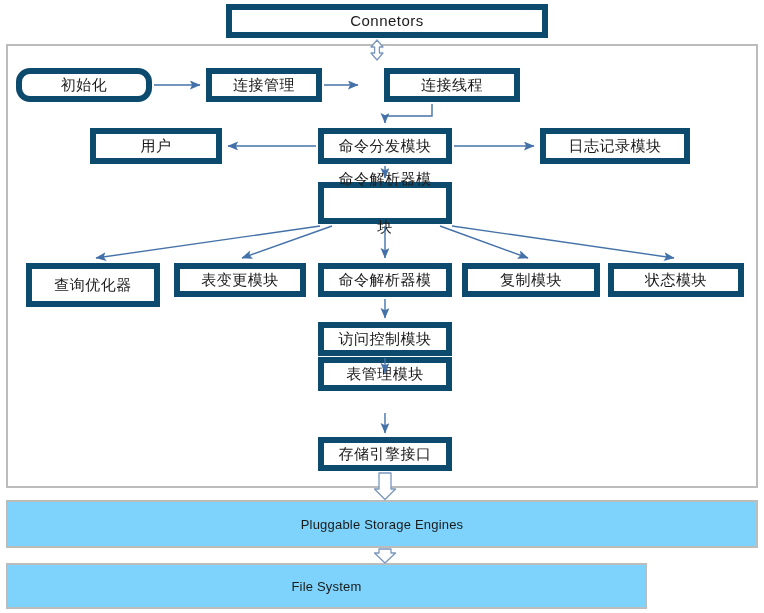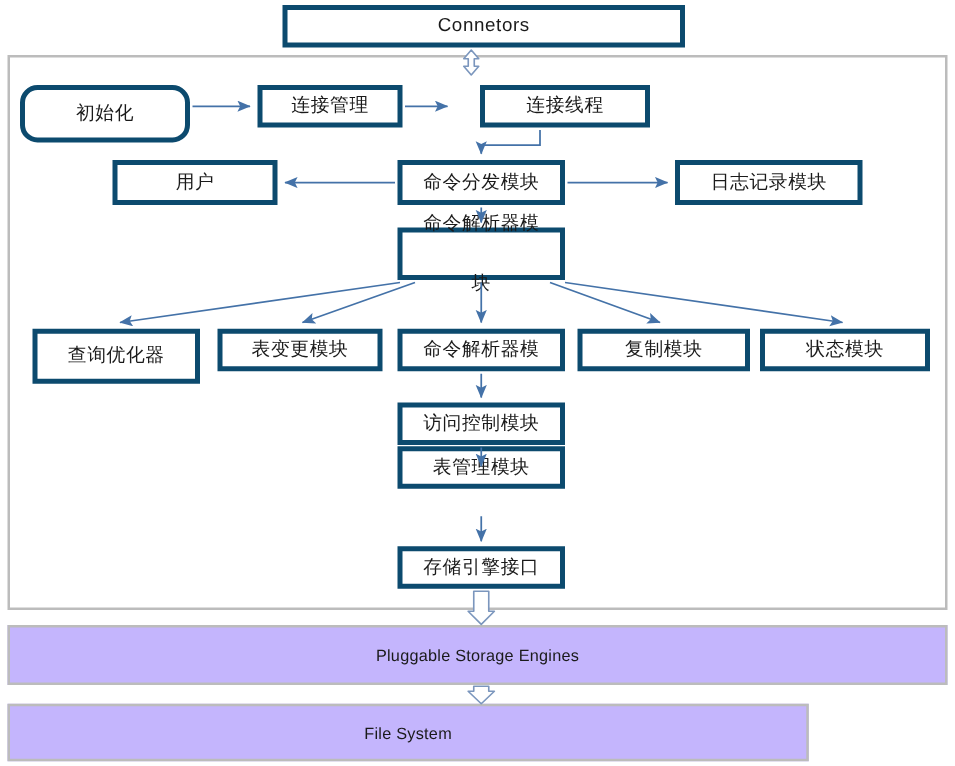--- a/index.html
+++ b/index.html
@@ -12,42 +12,42 @@
     height: 613px;
     position: relative;
     font-family: "Liberation Sans", "DejaVu Sans", sans-serif;
     overflow: hidden;
   }
 
   
   .box {
     position: absolute;
     box-sizing: border-box;
-    border: 4px solid #0c4a6e;
+    border: 6px solid #0c4a6e;
     background: #ffffff;
     display: flex;
     align-items: center;
     justify-content: center;
     text-align: center;
     color: #1a1a1a;
     font-size: 15px;
     line-height: 1.25;
     letter-spacing: 0.5px;
   }
   .frame {
     position: absolute;
     box-sizing: border-box;
     border: 2px solid #bcbcbc;
     background: #ffffff;
   }
   .band {
     position: absolute;
     box-sizing: border-box;
     border: 2px solid #bcbcbc;
-    background: #c4b5fd;
+    background: #7dd3fc;
     display: flex;
     align-items: center;
     justify-content: center;
     font-size: 13px;
     color: #1a1a1a;
     letter-spacing: 0.2px;
   }
 
   
   #arrows {
@@ -62,21 +62,21 @@
 </style>
 </head>
 <body>
 
 <div class="box" style="left:226px; top:4px; width:322px; height:34px;">
   <span>Connetors</span>
 </div>
 
 <div class="frame" style="left:6px; top:44px; width:752px; height:444px;"></div>
 
-<div class="box" style="left:16px; top:68px; width:136px; height:46px;border-radius:14px;">
+<div class="box" style="left:16px; top:68px; width:136px; height:34px;border-radius:14px;">
   <span>初始化</span>
 </div>
 <div class="box" style="left:206px; top:68px; width:116px; height:34px;">
   <span>连接管理</span>
 </div>
 <div class="box" style="left:364px; top:68px; width:136px; height:34px;margin-left:20px;">
   <span>连接线程</span>
 </div>
 
 <div class="box" style="left:90px; top:128px; width:132px; height:36px;">

